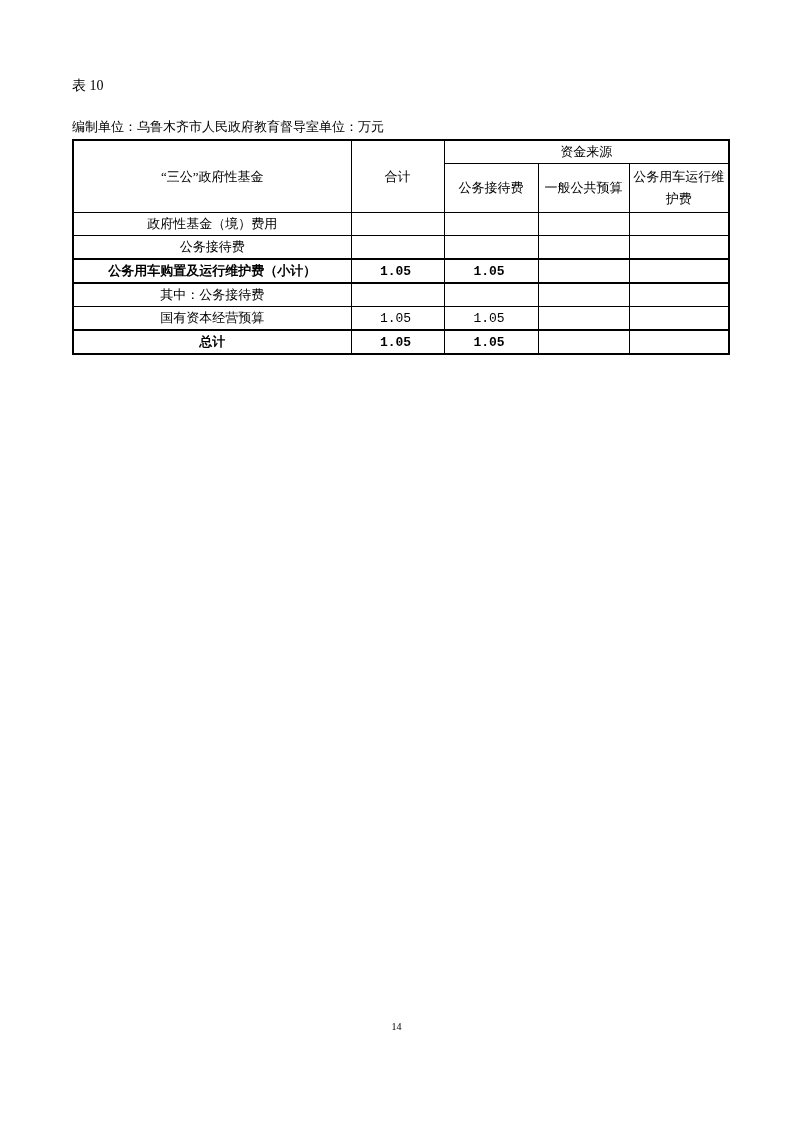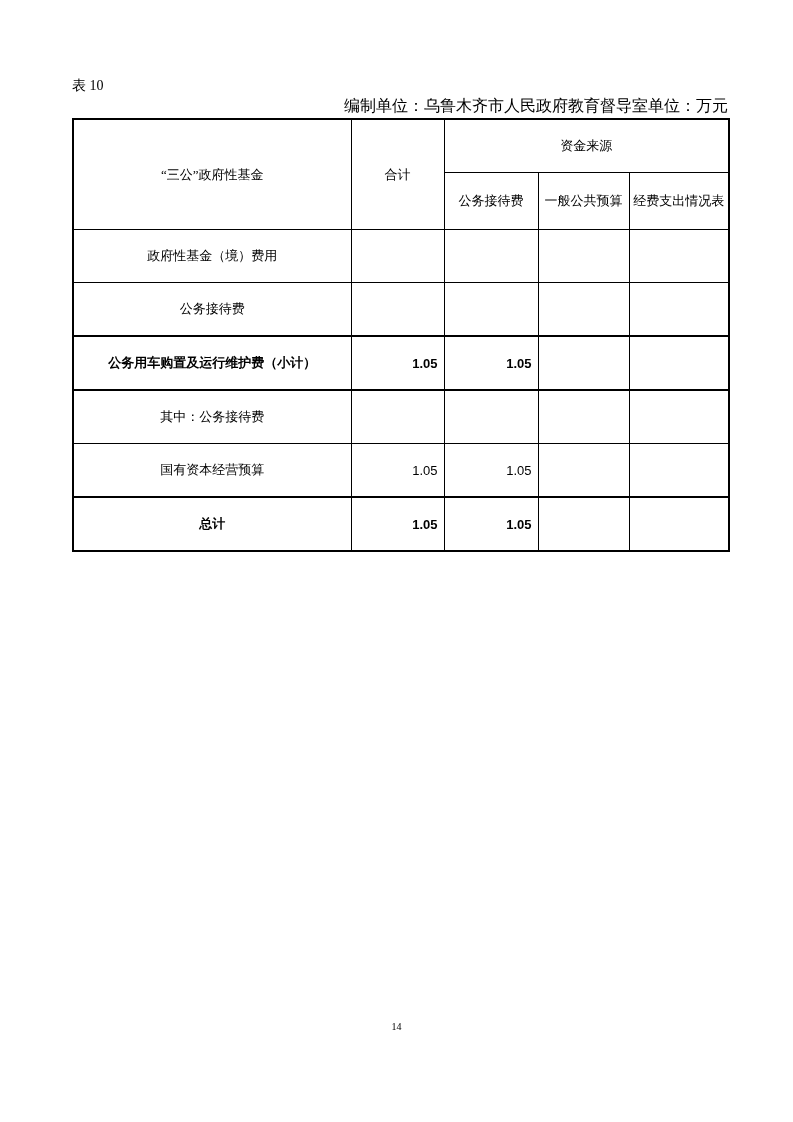--- a/index.html
+++ b/index.html
@@ -28,51 +28,51 @@
   }
   .doc-title {
     margin-top: 10px;
     text-align: center;
     font-size: 19px;
     font-weight: bold;
     letter-spacing: 1.5px;
     line-height: 24px;
   }
   .info-row {
-    margin-top: 4px;
+    margin-top: 25px;
     display: flex;
-    justify-content: flex-end;
+    justify-content: flex-start;
     align-items: flex-end;
-    font-size: 16px;
+    font-size: 13px;
     line-height: 15px;
     margin-bottom: 5px;
   }
   table.expense-table {
     width: 656px;
     table-layout: fixed;
     border-collapse: collapse;
     font-size: 13px;
     border: 2px solid #000;
   }
   .expense-table th,
   .expense-table td {
     border: 1px solid #000;
     font-weight: normal;
     text-align: center;
     vertical-align: middle;
-    padding: 17px 2px;
+    padding: 2px 2px;
     height: 21px;
     overflow: hidden;
   }
   .expense-table thead tr.h1 th { height: 22px; }
   .expense-table thead tr.h2 th { height: 45px; line-height: 1.7; }
   .expense-table td.num {
-    text-align: right;
+    text-align: center;
     padding-right: 6px;
-    font-family: Liberation Sans, sans-serif;
+    font-family: Liberation Mono, monospace;
   }
   .expense-table tr.bold-row td {
     font-weight: bold;
     border-top-width: 2px;
     border-bottom-width: 2px;
   }
   .page-number {
     position: absolute;
     top: 1021px;
     left: 0;
@@ -105,21 +105,21 @@
       </colgroup>
       <thead>
         <tr class="h1">
           <th rowspan="2">“三公”政府性基金</th>
           <th rowspan="2">合计</th>
           <th colspan="3">资金来源</th>
         </tr>
         <tr class="h2">
           <th>公务接待费</th>
           <th>一般公共预算</th>
-          <th>经费支出情况表</th>
+          <th>公务用车运行维护费</th>
         </tr>
       </thead>
       <tbody>
         <tr>
           <td>政府性基金（境）费用</td>
           <td class="num"></td>
           <td class="num"></td>
           <td class="num"></td>
           <td class="num"></td>
         </tr>

